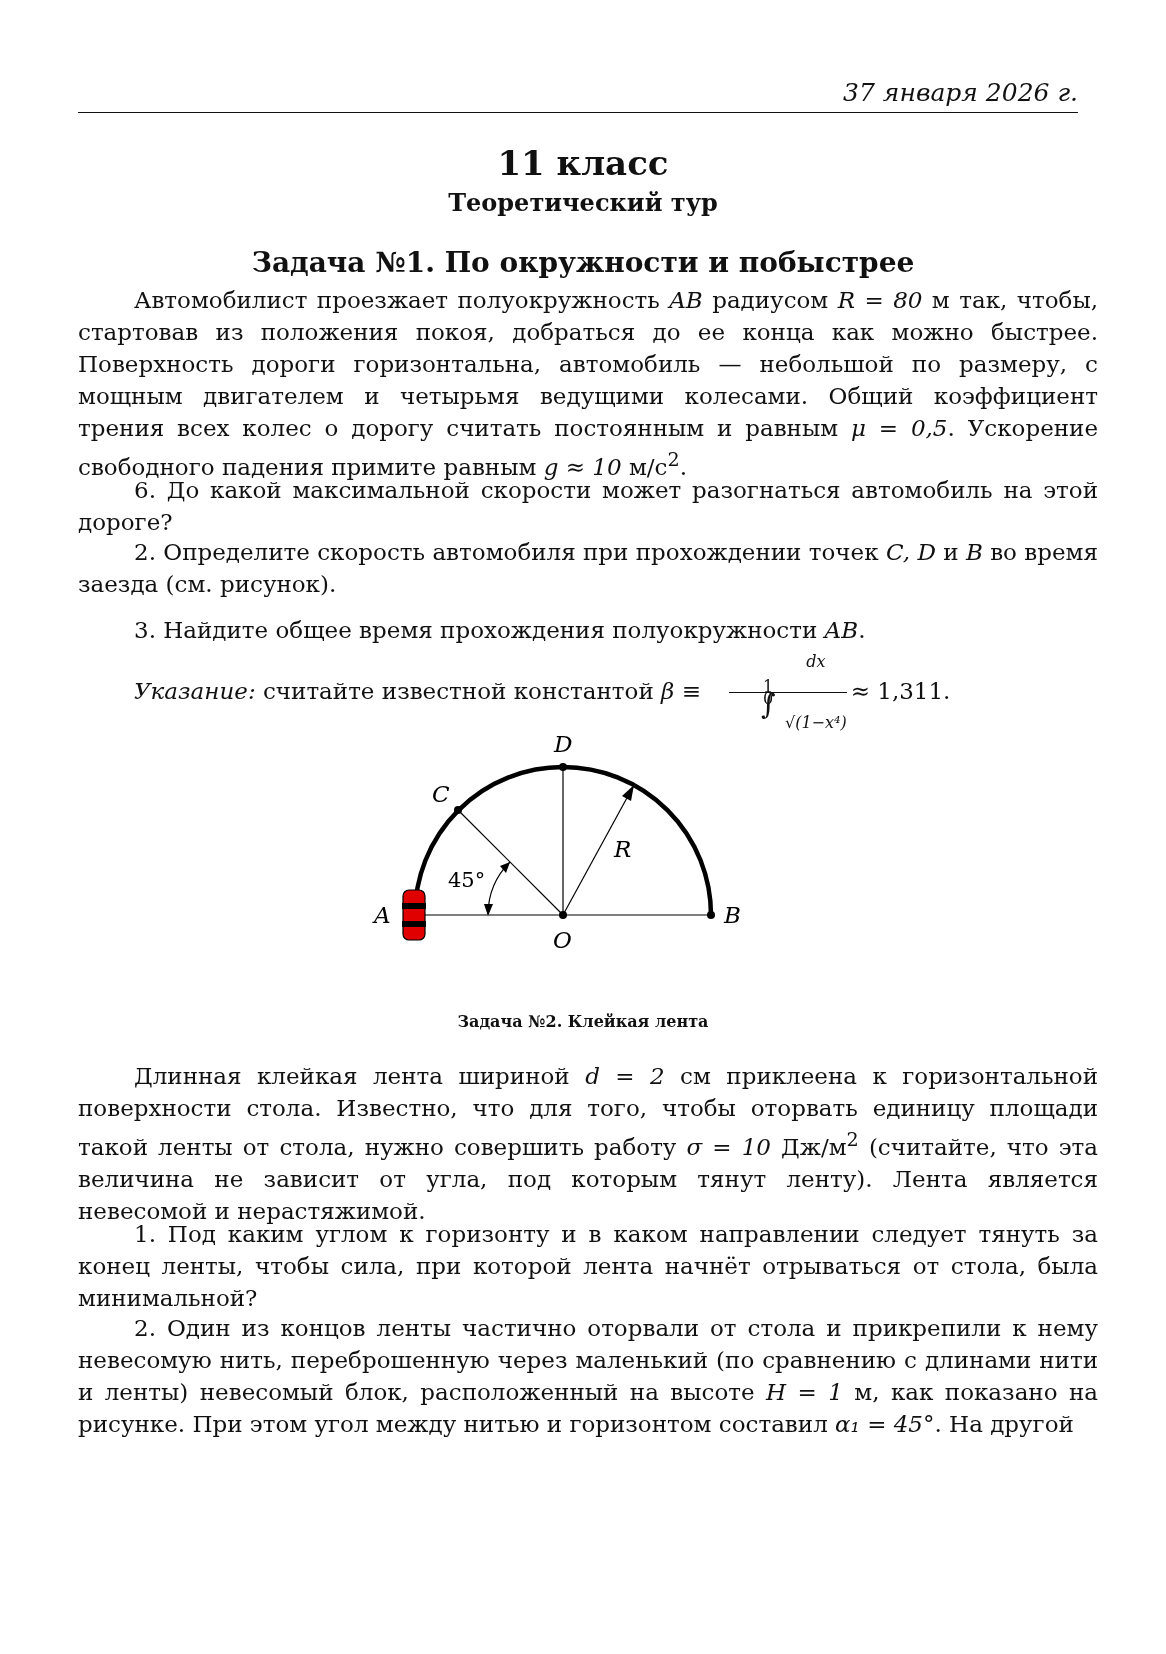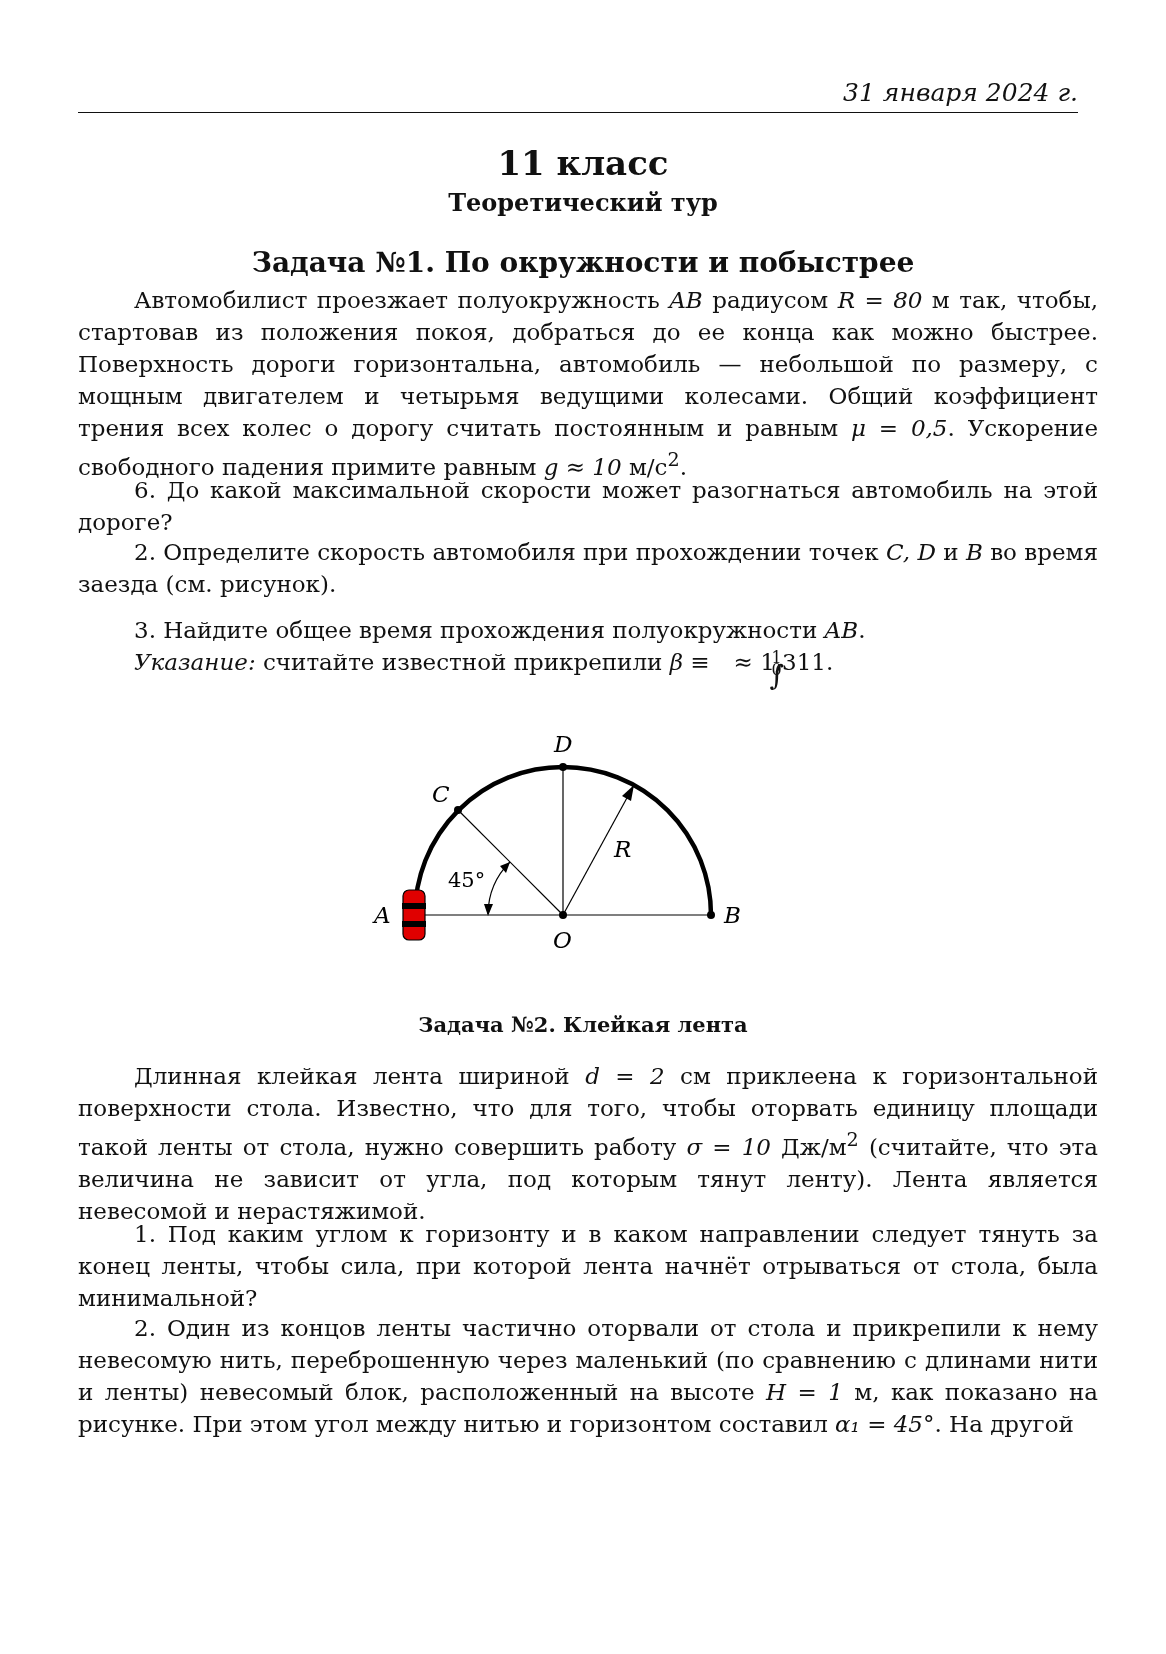--- a/index.html
+++ b/index.html
@@ -23,36 +23,36 @@
   .hint-int .sig { position:absolute; top:12px; left:4px; font-size:28px; }
   .frac { display:inline-block; vertical-align:middle; text-align:center; font-size:16px; margin:0 4px; }
   .frac .num { border-bottom:1px solid #111; padding:0 4px; font-style:italic; }
   .frac .den { font-style:italic; }
   svg text { font-family:"DejaVu Serif", serif; }
 </style>
 </head>
 <body>
 
 <div class="header">
-  <span class="right">31 января 2024 г.</span>
+  <span class="right">37 января 2026 г.</span>
 </div>
 
 <div class="title t1">11 класс</div>
 <div class="title t2">Теоретический тур</div>
 <div class="title t3">Задача №1. По окружности и побыстрее</div>
 
 <div class="para indent" style="top:284px;"><span>Автомобилист проезжает полуокружность </span><i class="m">AB</i><span> радиусом </span><i class="m">R = 80</i><span> м так, чтобы, стартовав из положения покоя, добраться до ее конца как можно быстрее. Поверхность дороги горизонтальна, автомобиль — небольшой по размеру, с мощным двигателем и четырьмя ведущими колесами. Общий коэффициент трения всех колес о дорогу считать постоянным и равным </span><i class="m">μ = 0,5</i><span>. Ускорение свободного падения примите равным </span><i class="m">g ≈ 10</i><span> м/с</span><sup>2</sup><span>.</span></div>
 
 <div class="para indent" style="top:474px;">6. До какой максимальной скорости может разогнаться автомобиль на этой дороге?</div>
 
 <div class="para indent" style="top:536px;"><span>2. Определите скорость автомобиля при прохождении точек </span><i class="m">C, D</i><span> и </span><i class="m">B</i><span> во время заезда (см. рисунок).</span></div>
 
 <div class="para indent" style="top:614px;"><span>3. Найдите общее время прохождения полуокружности </span><i class="m">AB</i><span>.</span></div>
 
-<div class="para indent" style="top:632px; line-height:60px;"><i>Указание:</i><span> считайте известной прикрепили </span><i class="m">β ≡</i><span class="hint-int"><span class="up">1</span><span class="sig">∫</span><span class="dn">0</span></span><span>≈ 1,311.</span></div>
+<div class="para indent" style="top:632px; line-height:60px;"><i>Указание:</i><span> считайте известной константой </span><i class="m">β ≡</i><span class="hint-int"><span class="up">1</span><span class="sig">∫</span><span class="dn">0</span></span><span class="frac"><div class="num">dx</div><div class="den">√(1−x⁴)</div></span><span>≈ 1,311.</span></div>
 
 <svg style="position:absolute; left:0; top:720px;" width="1166" height="250">
 
   <path d="M415,195 A148,148 0 0 1 711,195" fill="none" stroke="#000" stroke-width="4.5"></path>
   <line x1="415" y1="195" x2="711" y2="195" stroke="#000" stroke-width="1.2"></line>
   <line x1="563" y1="195" x2="563" y2="47" stroke="#000" stroke-width="1.2"></line>
   <line x1="563" y1="195" x2="458" y2="90" stroke="#000" stroke-width="1.2"></line>
   <line x1="563" y1="195" x2="634" y2="65" stroke="#000" stroke-width="1.2"></line>
   <polygon points="634,65 622,76 631,81" fill="#000"></polygon>
   <path d="M488,194 A75,75 0 0 1 510,142" fill="none" stroke="#000" stroke-width="1.2"></path>
@@ -69,19 +69,19 @@
   </g>
   <text x="554" y="32" font-size="23" font-style="italic">D</text>
   <text x="432" y="82" font-size="23" font-style="italic">C</text>
   <text x="614" y="137" font-size="23" font-style="italic">R</text>
   <text x="448" y="167" font-size="21">45°</text>
   <text x="374" y="203" font-size="23" font-style="italic">A</text>
   <text x="724" y="203" font-size="23" font-style="italic">B</text>
   <text x="553" y="228" font-size="23" font-style="italic">O</text>
 </svg>
 
-<div class="title" style="top:1012px; font-size:21px;">Задача №2. Клейкая лента</div>
+<div class="title" style="top:1012px; font-size:16px;">Задача №2. Клейкая лента</div>
 
 <div class="para indent" style="top:1060px;"><span>Длинная клейкая лента шириной </span><i class="m">d = 2</i><span> см приклеена к горизонтальной поверхности стола. Известно, что для того, чтобы оторвать единицу площади такой ленты от стола, нужно совершить работу </span><i class="m">σ = 10</i><span> Дж/м</span><sup>2</sup><span> (считайте, что эта величина не зависит от угла, под которым тянут ленту). Лента является невесомой и нерастяжимой.</span></div>
 
 <div class="para indent" style="top:1218px;">1. Под каким углом к горизонту и в каком направлении следует тянуть за конец ленты, чтобы сила, при которой лента начнёт отрываться от стола, была минимальной?</div>
 
 <div class="para indent" style="top:1312px;"><span>2. Один из концов ленты частично оторвали от стола и прикрепили к нему невесомую нить, переброшенную через маленький (по сравнению с длинами нити и ленты) невесомый блок, расположенный на высоте </span><i class="m">H = 1</i><span> м, как показано на рисунке. При этом угол между нитью и горизонтом составил </span><i class="m">α₁ = 45°</i><span>. На другой</span></div>
 
 </body></html>

